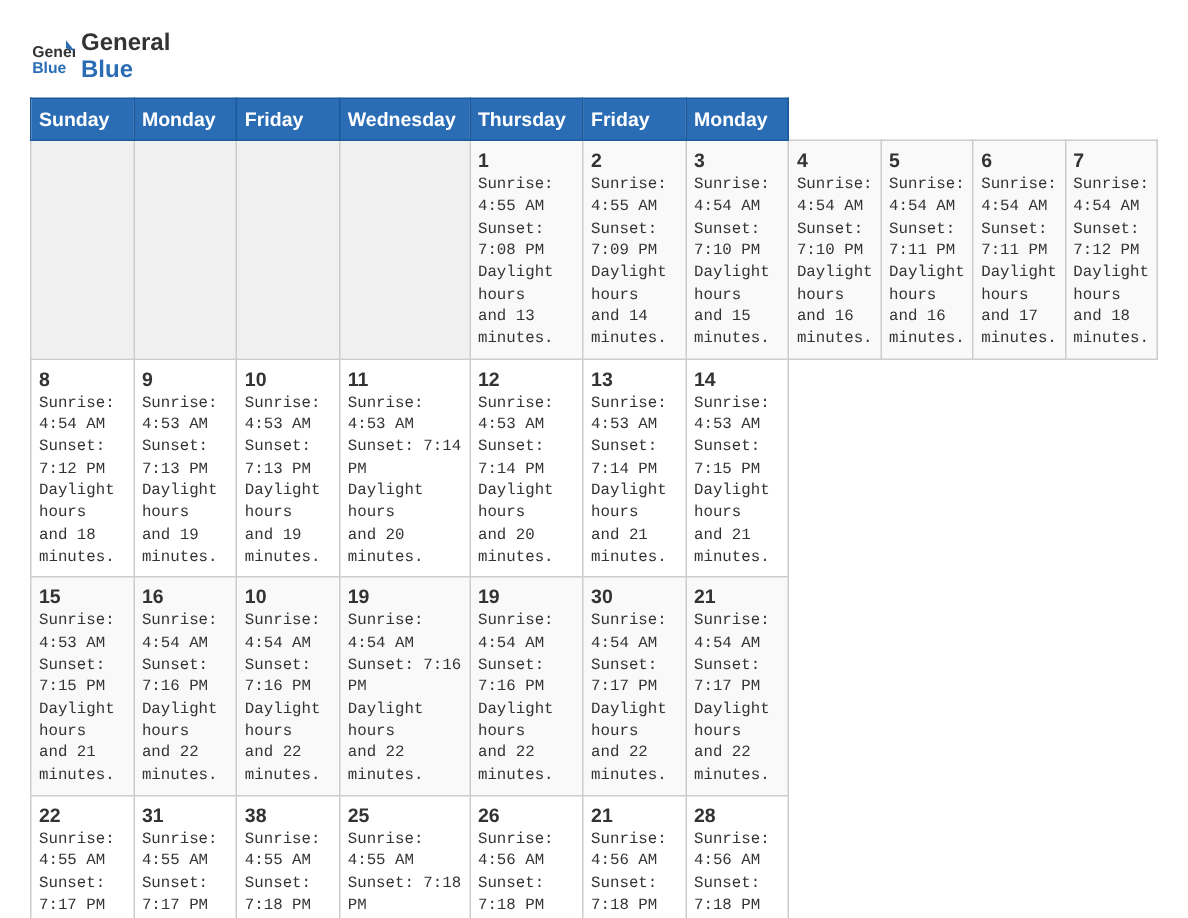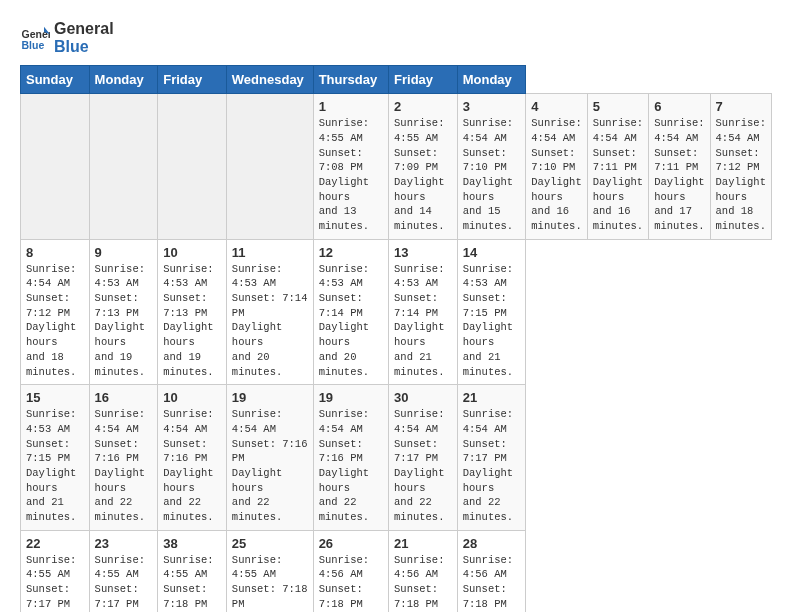--- a/index.html
+++ b/index.html
@@ -316,21 +316,21 @@
         <td>
         <span class="day-number">22</span>
         <div class="day-info">
           Sunrise: 4:55 AM<br>
           Sunset: 7:17 PM<br>
           Daylight hours<br>
           and 22 minutes.
         </div>
       </td>
         <td>
-        <span class="day-number">23</span>
+        <span class="day-number">31</span>
         <div class="day-info">
           Sunrise: 4:55 AM<br>
           Sunset: 7:17 PM<br>
           Daylight hours<br>
           and 22 minutes.
         </div>
       </td>
         <td>
         <span class="day-number">38</span>
         <div class="day-info">

